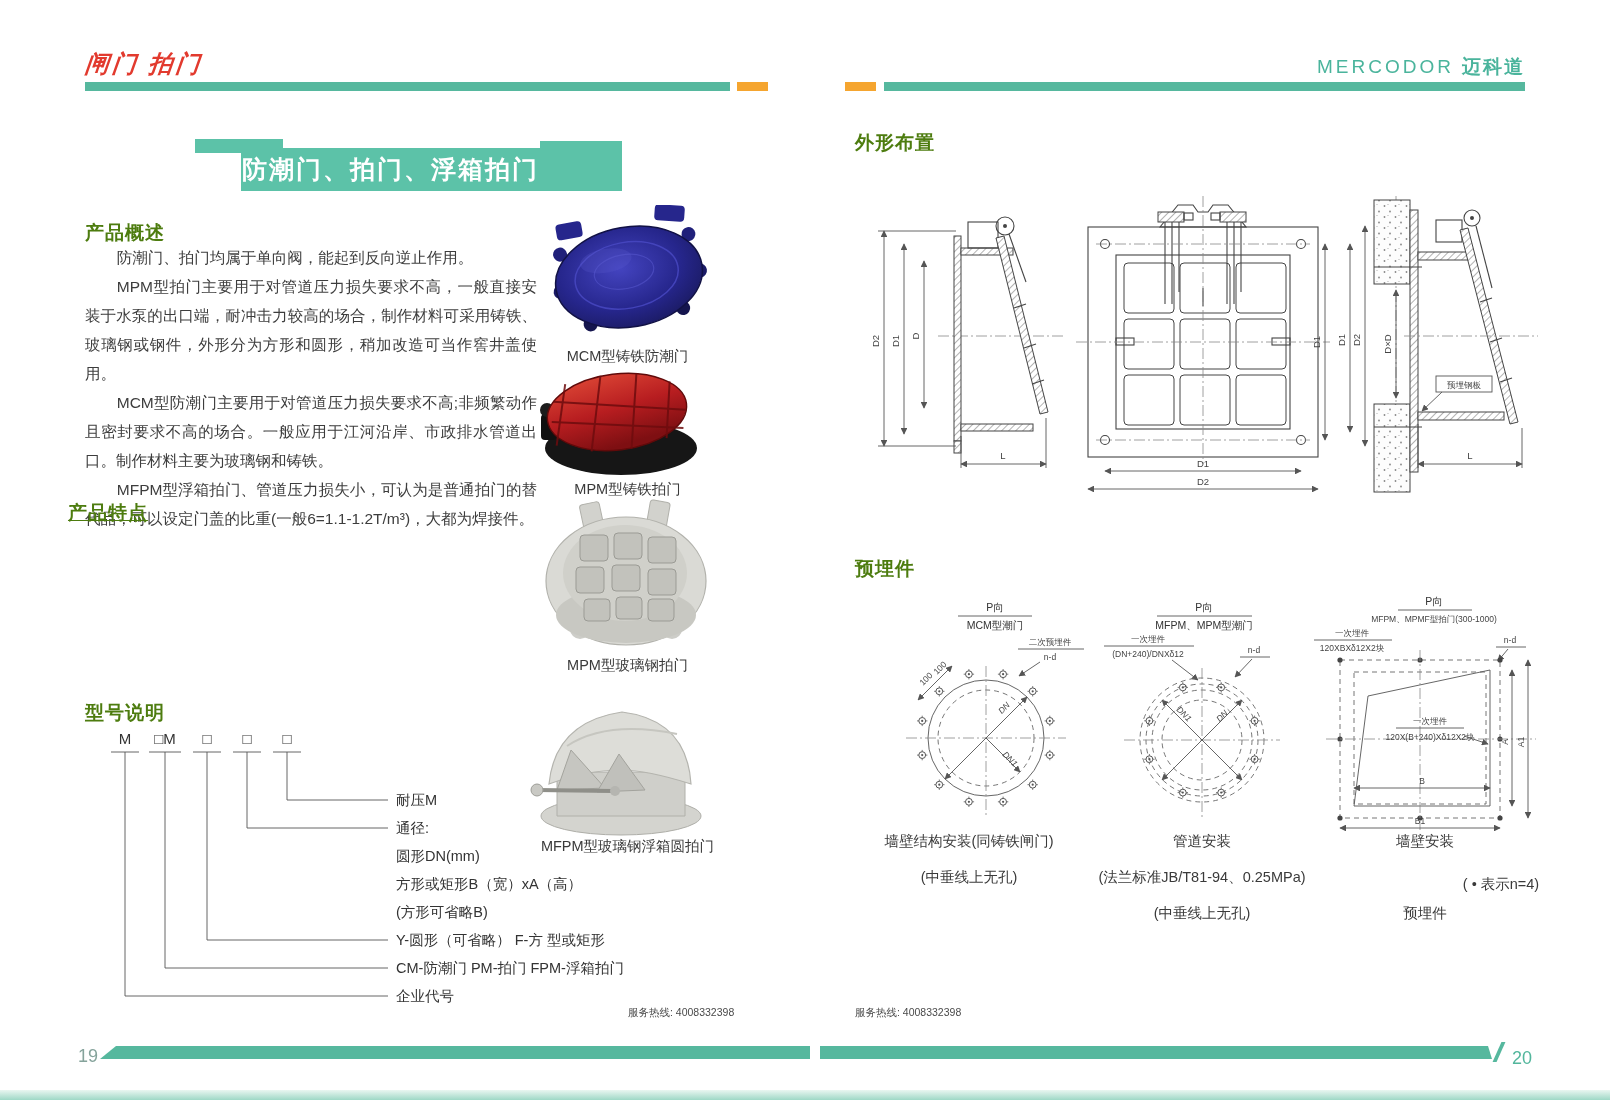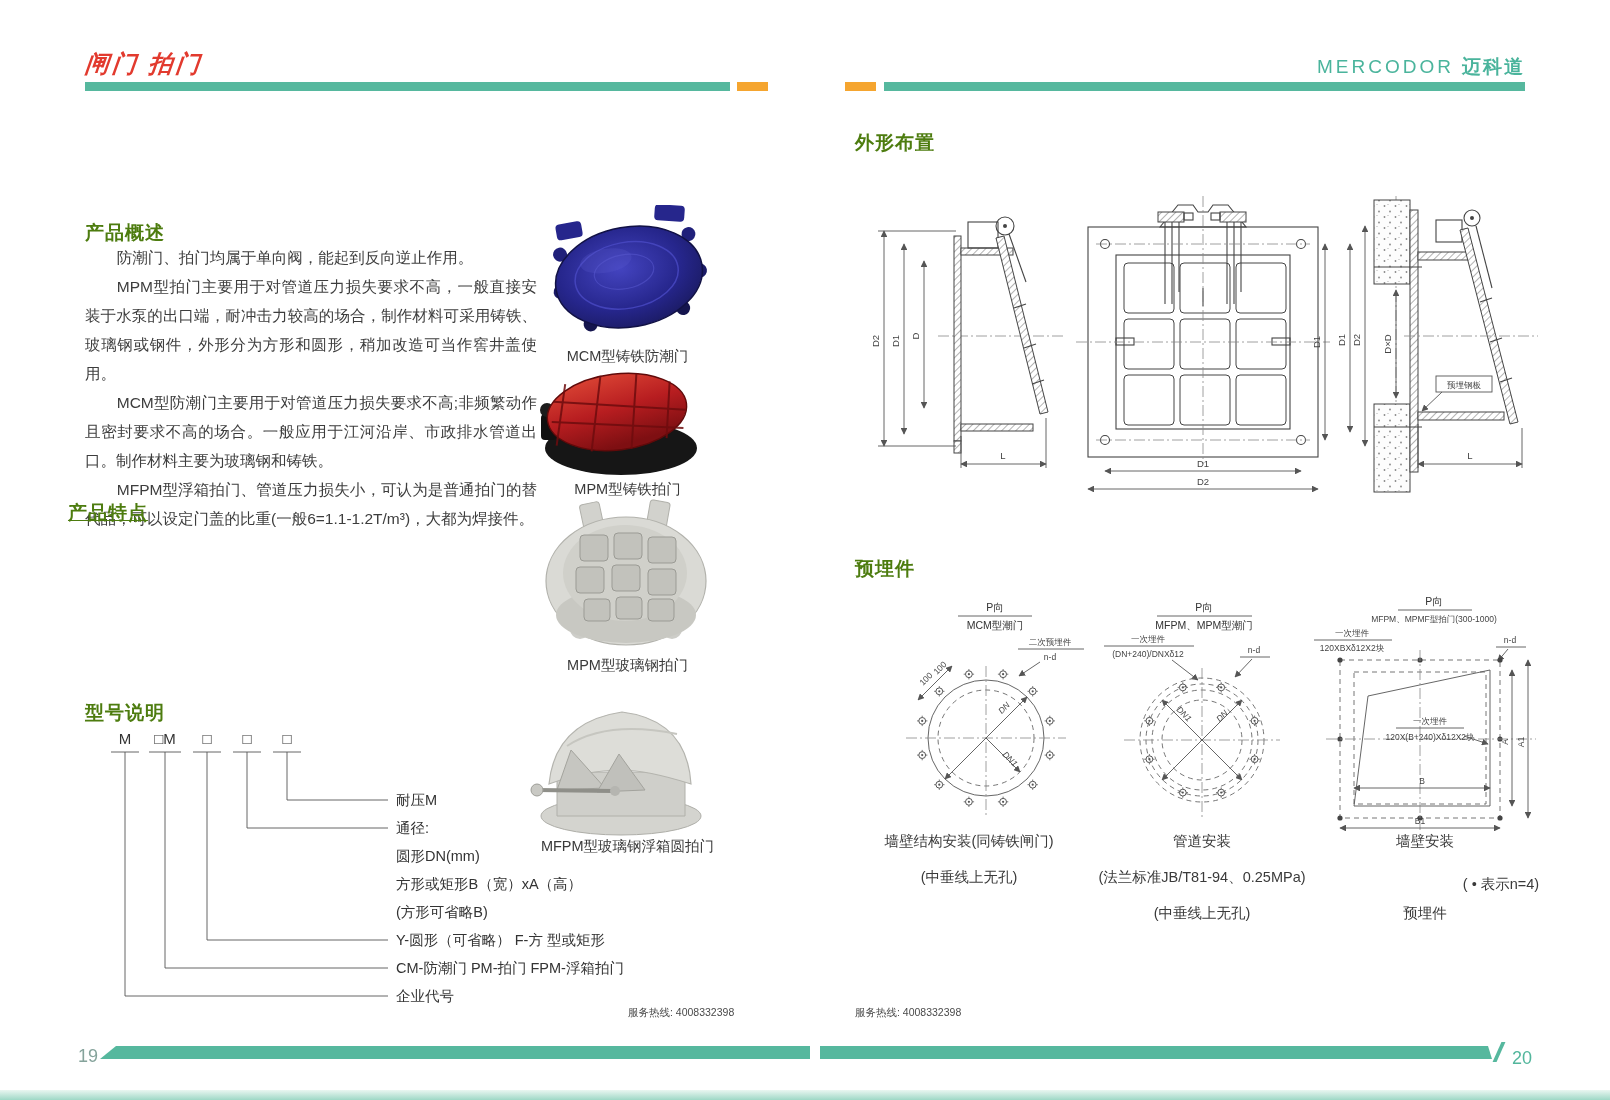--- a/index.html
+++ b/index.html
@@ -86,20 +86,25 @@
     <div class="logo-en">SLUICE GATE AND TAKE THE DOOR</div>
   </div>
   <div class="abs topbar" style="left:85px;top:82px;width:645px;"></div>
   <div class="abs topbar orange" style="left:737px;top:82px;width:31px;"></div>
   <div class="abs topbar orange" style="left:845px;top:82px;width:31px;"></div>
   <div class="abs topbar" style="left:884px;top:82px;width:641px;"></div>
   <div class="abs brand" style="left:1200px;top:54px;width:325px;">
     <span class="b-en">MERCODOR</span><span class="b-cn">迈科道</span>
   </div>
 
+  <div class="abs" style="left:195px;top:139px;width:427px;height:52px;">
+    <div class="banner-block" style="left:0;top:0;width:88px;height:14px;"></div>
+    <div class="banner-block banner-text" style="left:46px;top:9px;width:299px;height:43px;">防潮门、拍门、浮箱拍门</div>
+    <div class="banner-block" style="left:345px;top:2px;width:82px;height:50px;"></div>
+  </div>
 
   <div class="abs sec-h" style="left:85px;top:220px;">产品概述</div>
   <div class="abs" style="left:85px;top:243px;width:452px;">
     <p class="para">防潮门、拍门均属于单向阀，能起到反向逆止作用。</p>
     <p class="para">MPM型拍门主要用于对管道压力损失要求不高，一般直接安装于水泵的出口端，耐冲击力较高的场合，制作材料可采用铸铁、玻璃钢或钢件，外形分为方形和圆形，稍加改造可当作窖井盖使用。</p>
     <p class="para">MCM型防潮门主要用于对管道压力损失要求不高;非频繁动作且密封要求不高的场合。一般应用于江河沿岸、市政排水管道出口。制作材料主要为玻璃钢和铸铁。</p>
     <p class="para">MFPM型浮箱拍门、管道压力损失小，可认为是普通拍门的替代品，可以设定门盖的比重(一般6=1.1-1.2T/m³)，大都为焊接件。</p>
   </div>
 
   <div class="abs sec-h" style="left:68px;top:500px;text-decoration:underline;">产品特点</div>

